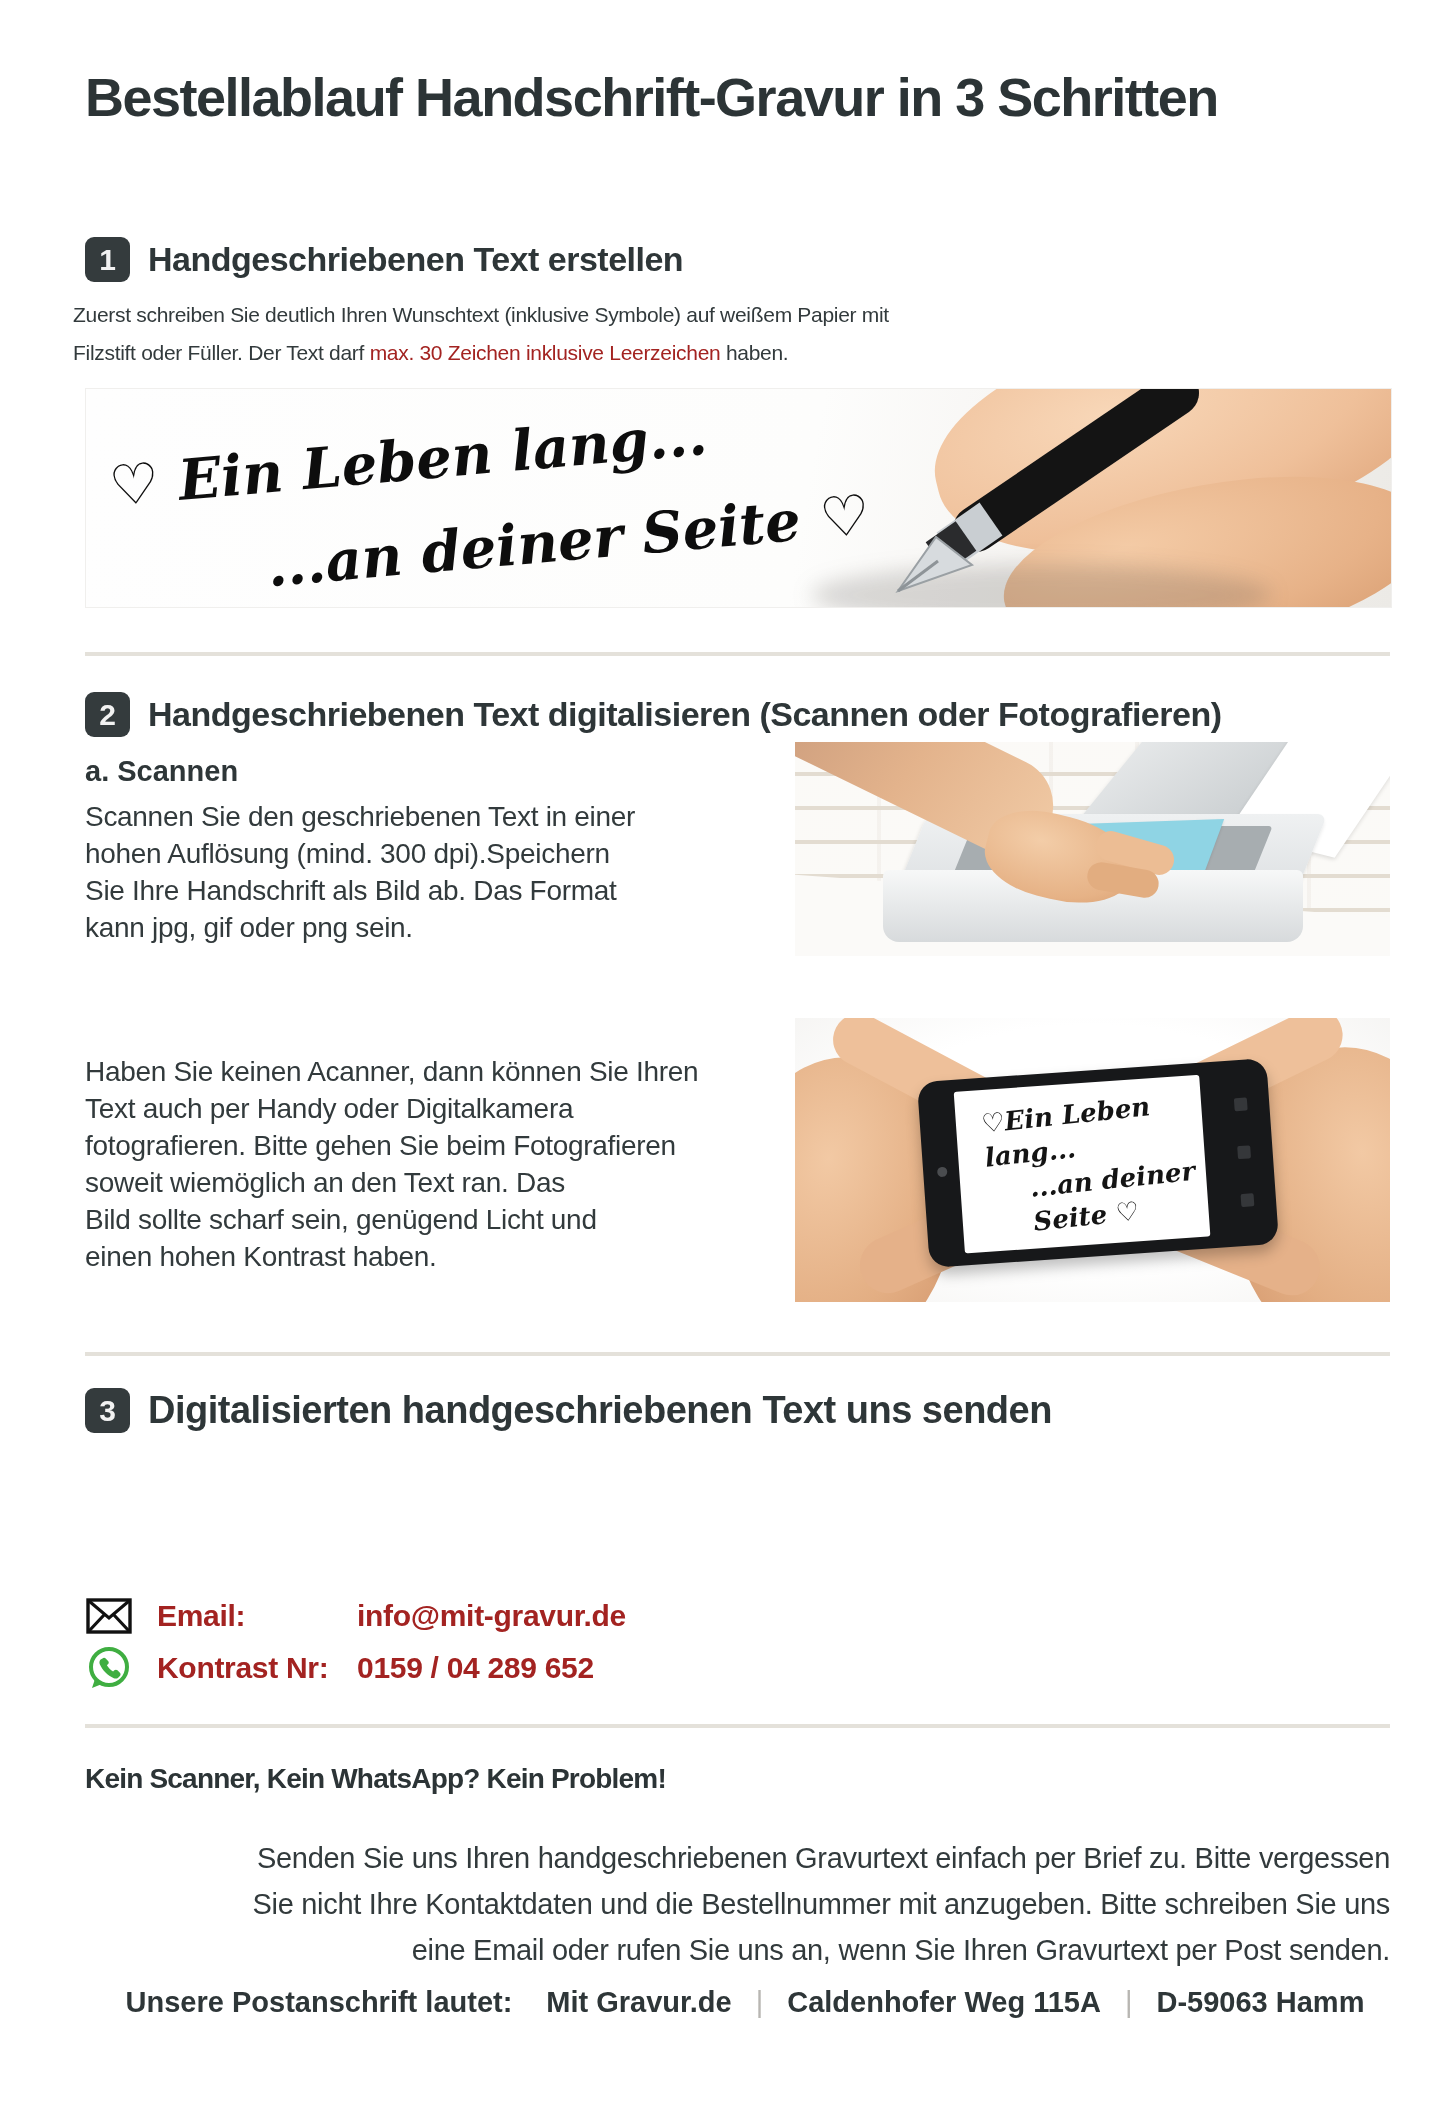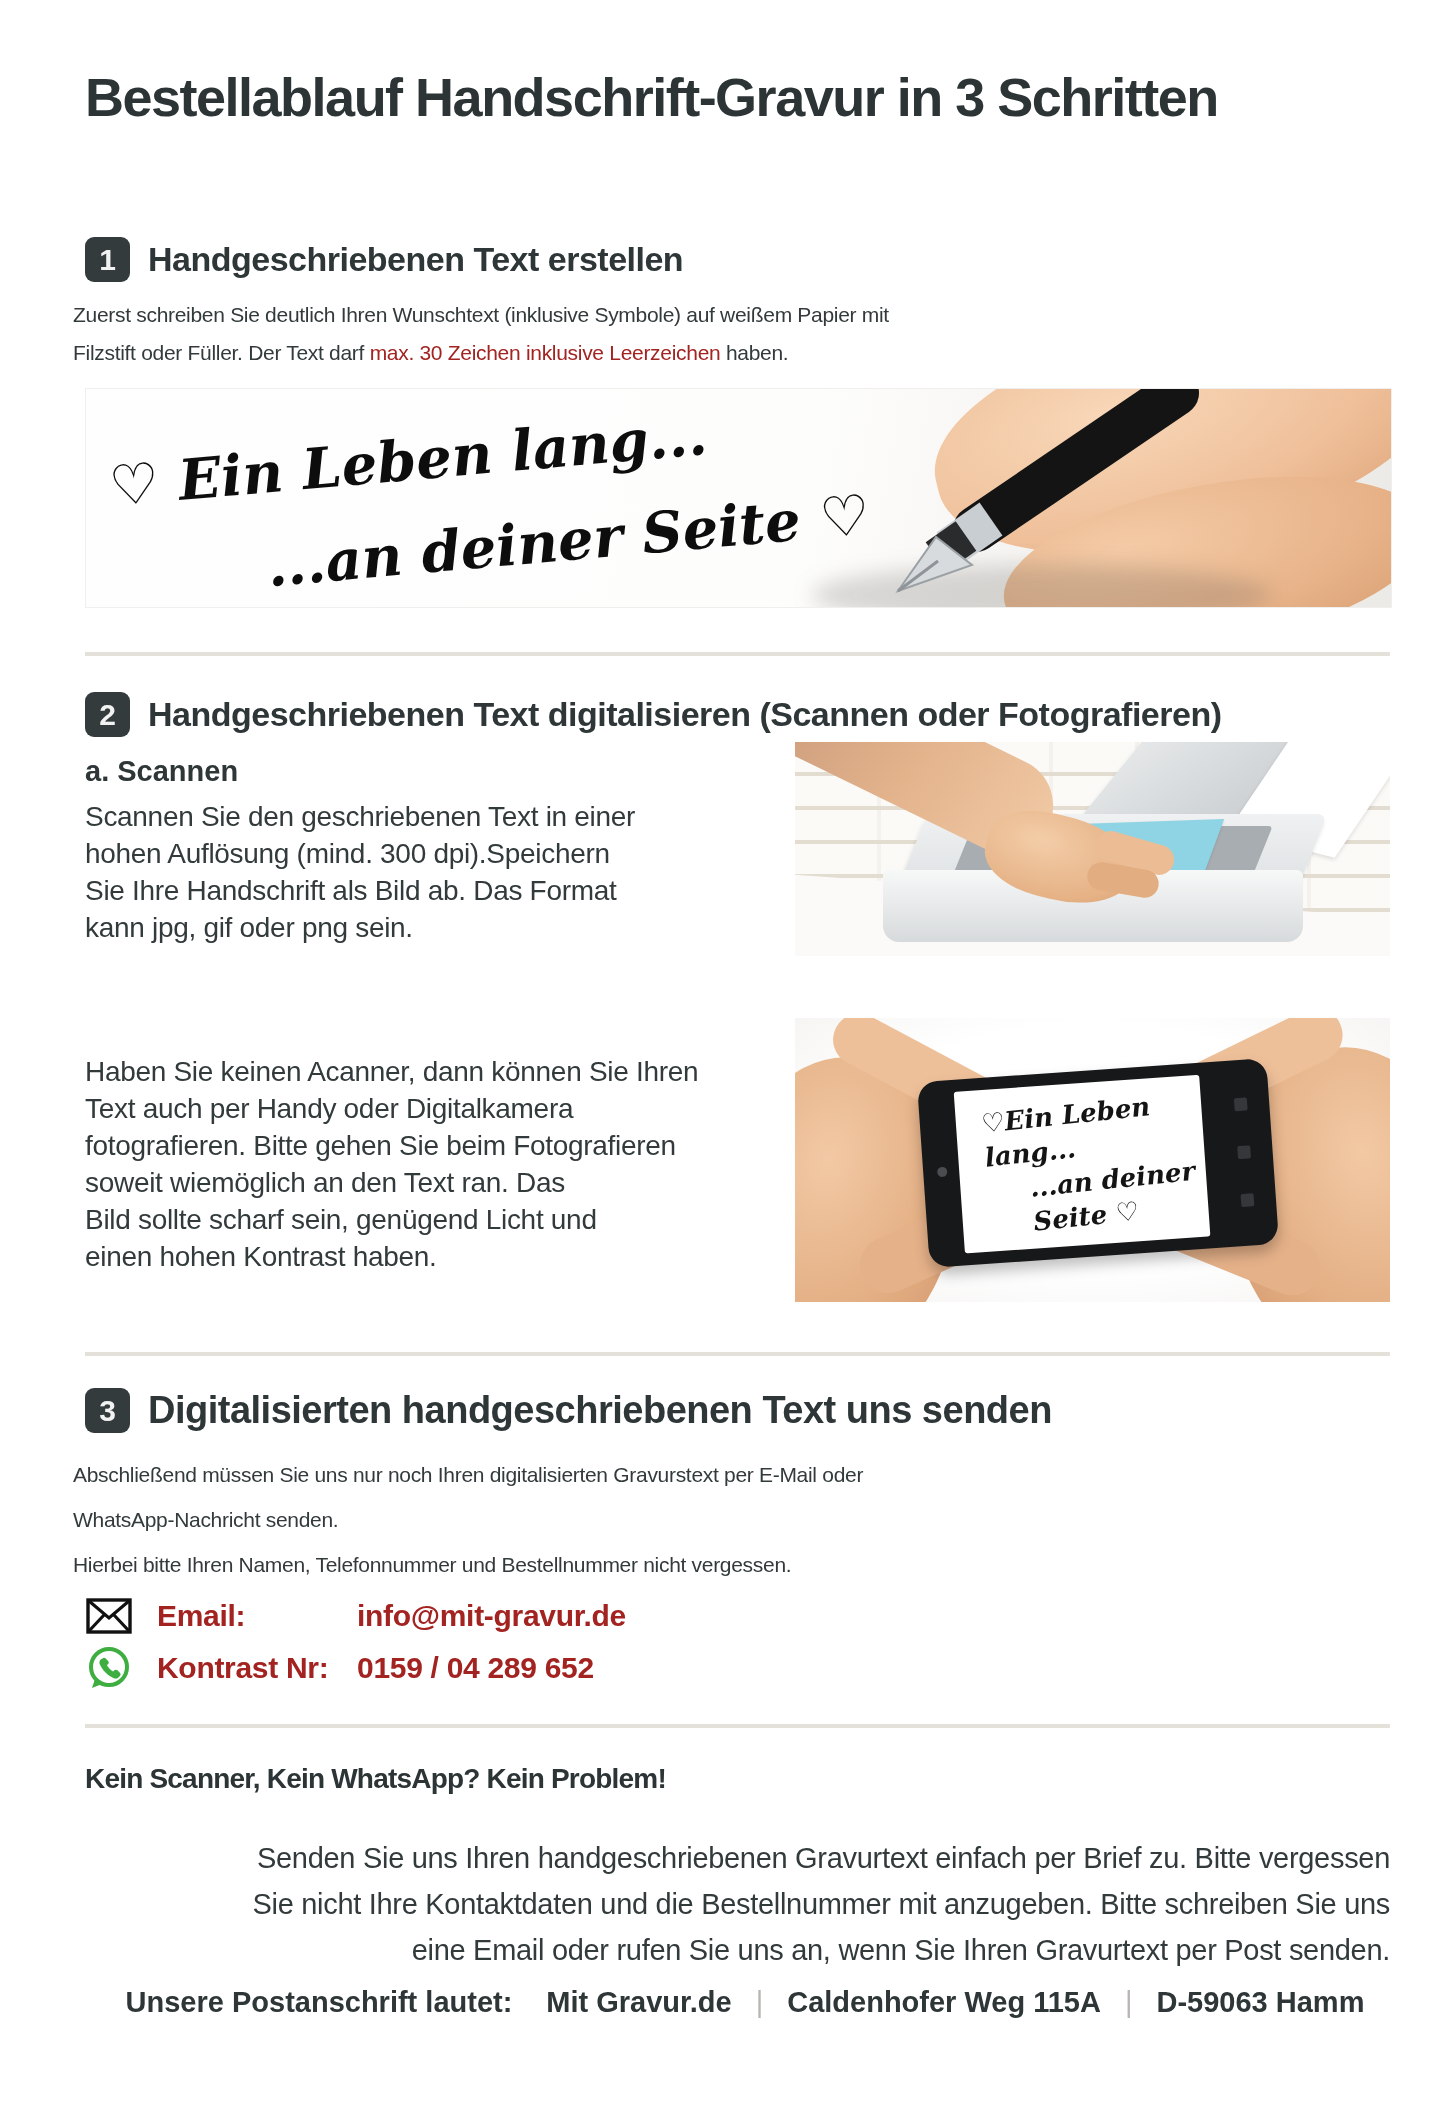--- a/index.html
+++ b/index.html
@@ -203,25 +203,20 @@
     </div>
   </div>
 
   <div class="divider" style="top:1352px;"></div>
 
   <div class="step-header" style="top:1388px;">
     <div class="badge">3</div>
     <div class="step-heading big">Digitalisierten handgeschriebenen Text uns senden</div>
   </div>
 
-  <div class="para para3" style="top:1452px;">
-    <div class="line">Abschließend müssen Sie uns nur noch Ihren digitalisierten Gravurstext per E-Mail oder</div>
-    <div class="line">WhatsApp-Nachricht senden.</div>
-    <div class="line">Hierbei bitte Ihren Namen, Telefonnummer und Bestellnummer nicht vergessen.</div>
-  </div>
 
   <div class="contact-row" style="top:1592px;">
     <div class="contact-icon">
       <svg width="46" height="36" viewBox="0 0 46 36">
         <rect x="2" y="2" width="42" height="32" fill="none" stroke="#111111" stroke-width="3.4"></rect>
         <path d="M3,3 L23,20 L43,3" fill="none" stroke="#111111" stroke-width="3.2"></path>
         <path d="M3,33 L18,17 M43,33 L28,17" fill="none" stroke="#111111" stroke-width="3.2"></path>
       </svg>
     </div>
     <div class="contact-label">Email:</div>

